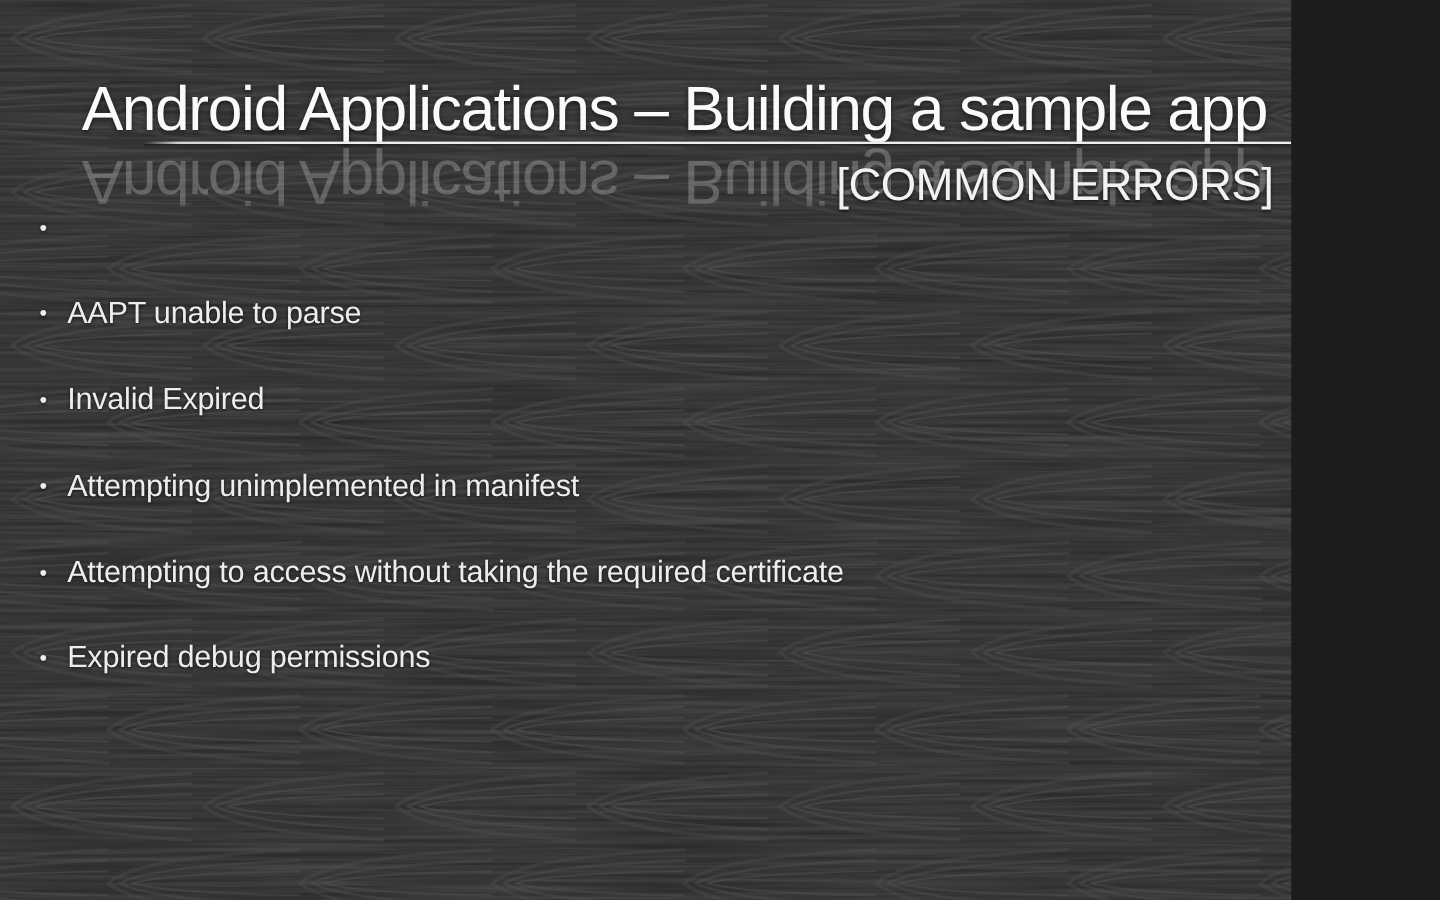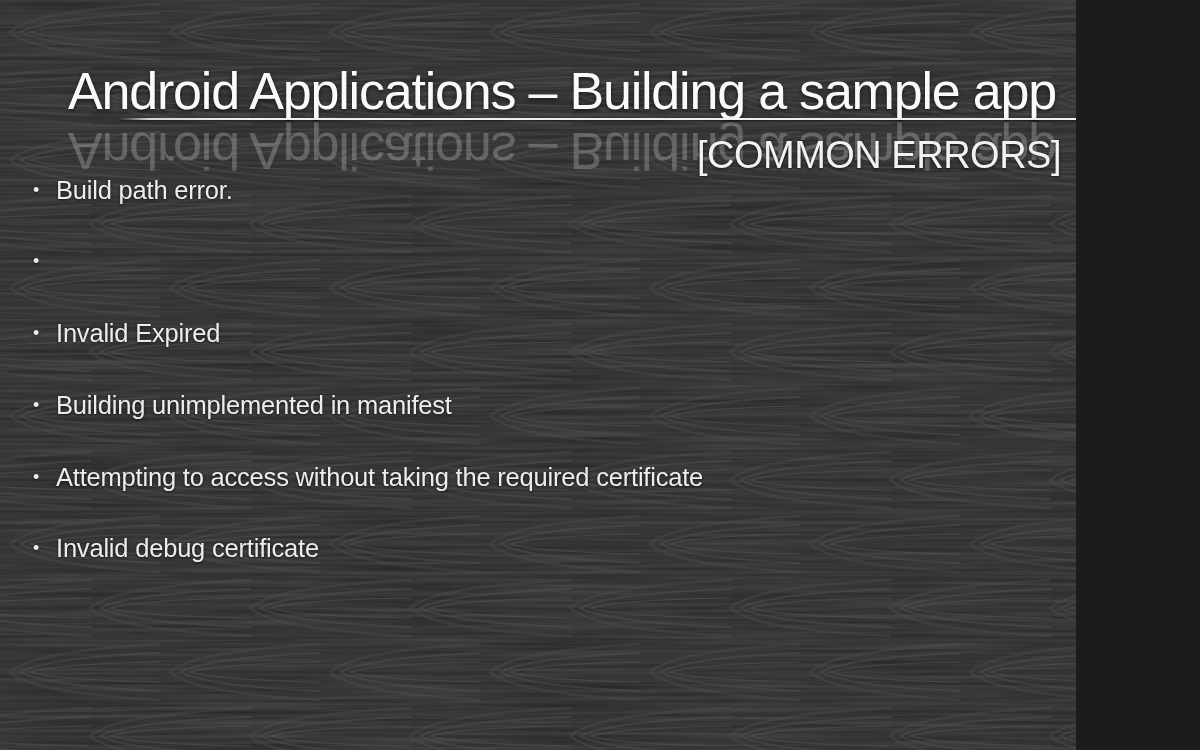--- a/index.html
+++ b/index.html
@@ -153,37 +153,37 @@
     <div class="title-reflection">Android Applications – Building a sample app</div>
 
     <div class="title-rule"></div>
 
     <div class="slide-subtitle">[COMMON ERRORS]</div>
 
     <ul class="bullets">
 
     <li class="bullet">
           <span class="dot">•</span>
-          <span class="btxt">Build path error.</span>
         </li>
         <li class="bullet">
           <span class="dot">•</span>
+          <span class="btxt">AAPT unable to parse</span>
         </li>
         <li class="bullet">
           <span class="dot">•</span>
           <span class="btxt">Invalid Expired</span>
         </li>
         <li class="bullet">
           <span class="dot">•</span>
-          <span class="btxt">Building unimplemented in manifest</span>
+          <span class="btxt">Attempting unimplemented in manifest</span>
         </li>
         <li class="bullet">
           <span class="dot">•</span>
           <span class="btxt">Attempting to access without taking the required certificate</span>
         </li>
         <li class="bullet">
           <span class="dot">•</span>
-          <span class="btxt">Invalid debug certificate</span>
+          <span class="btxt">Expired debug permissions</span>
         </li>
       </ul>
 
   </div>
 </div>
 
 </body></html>

